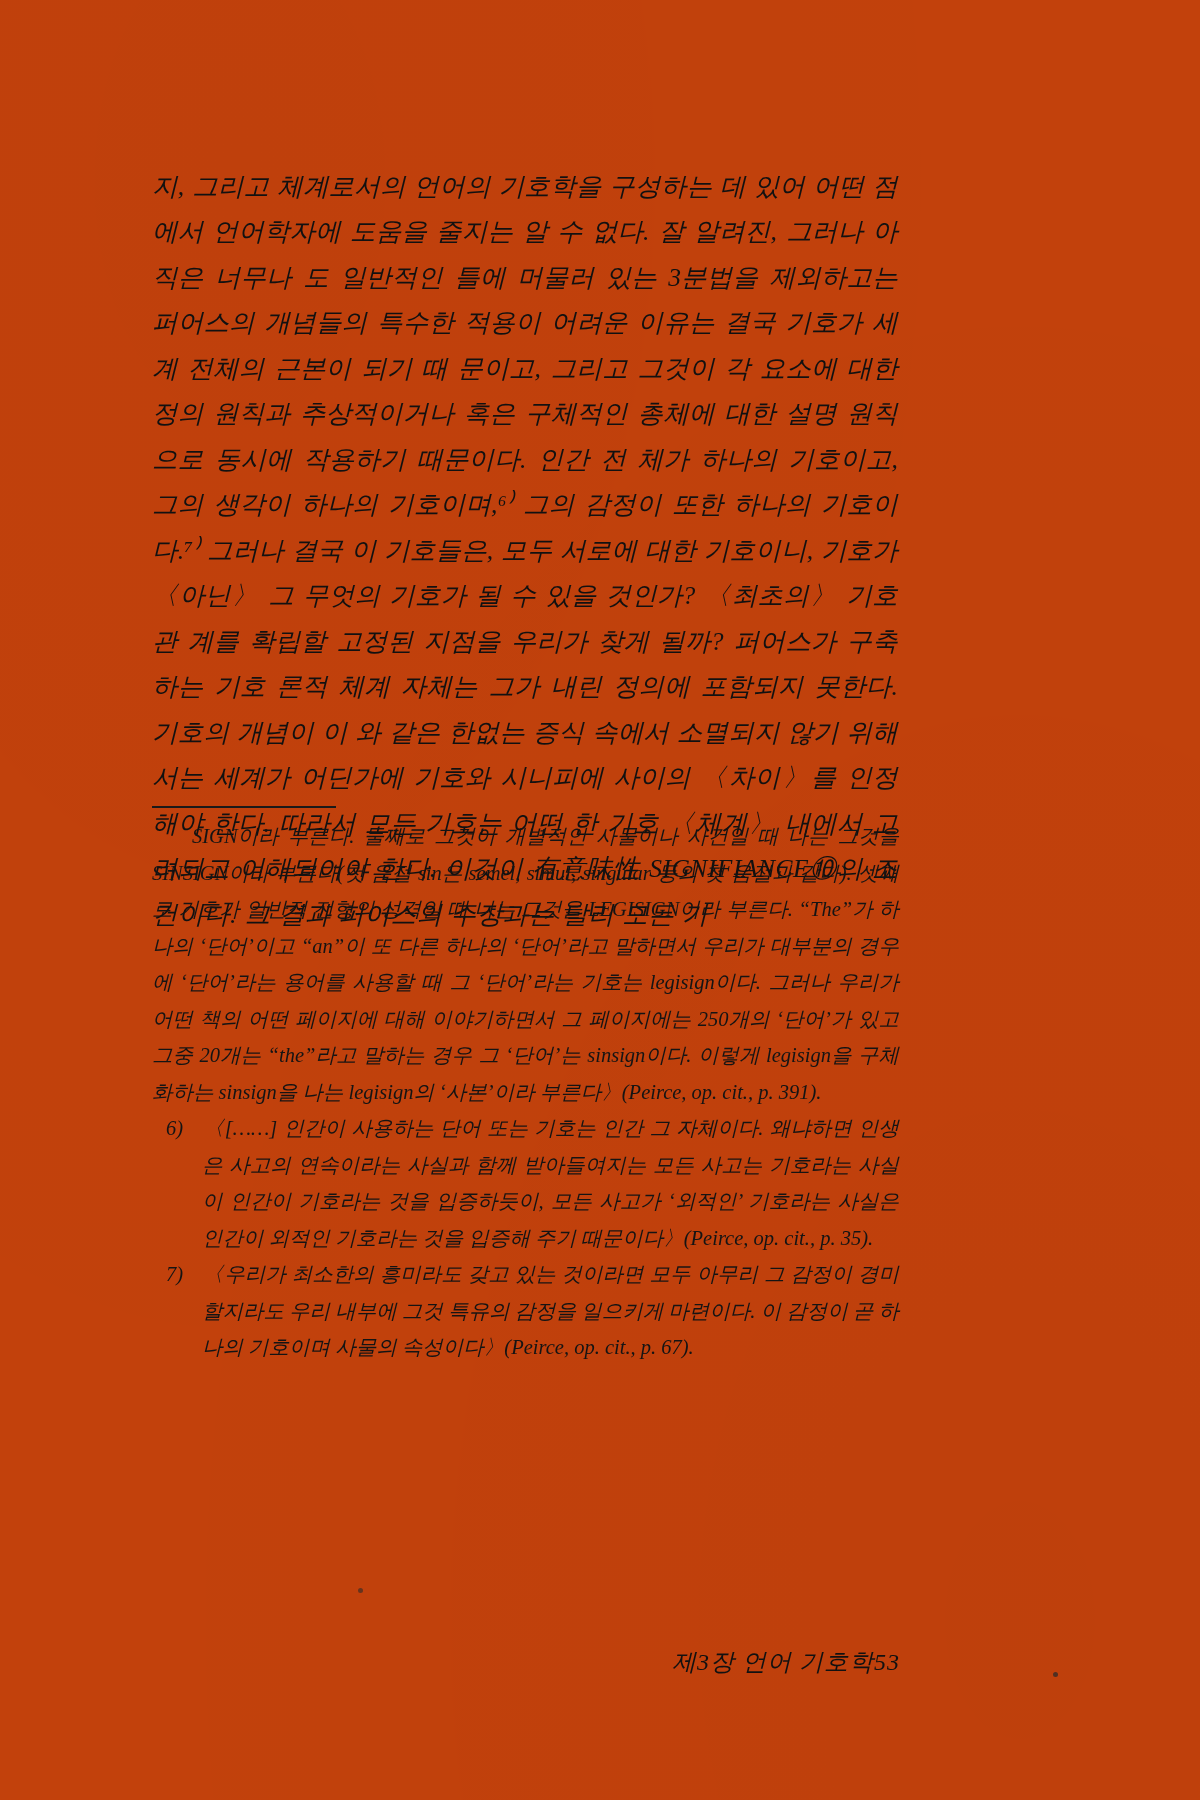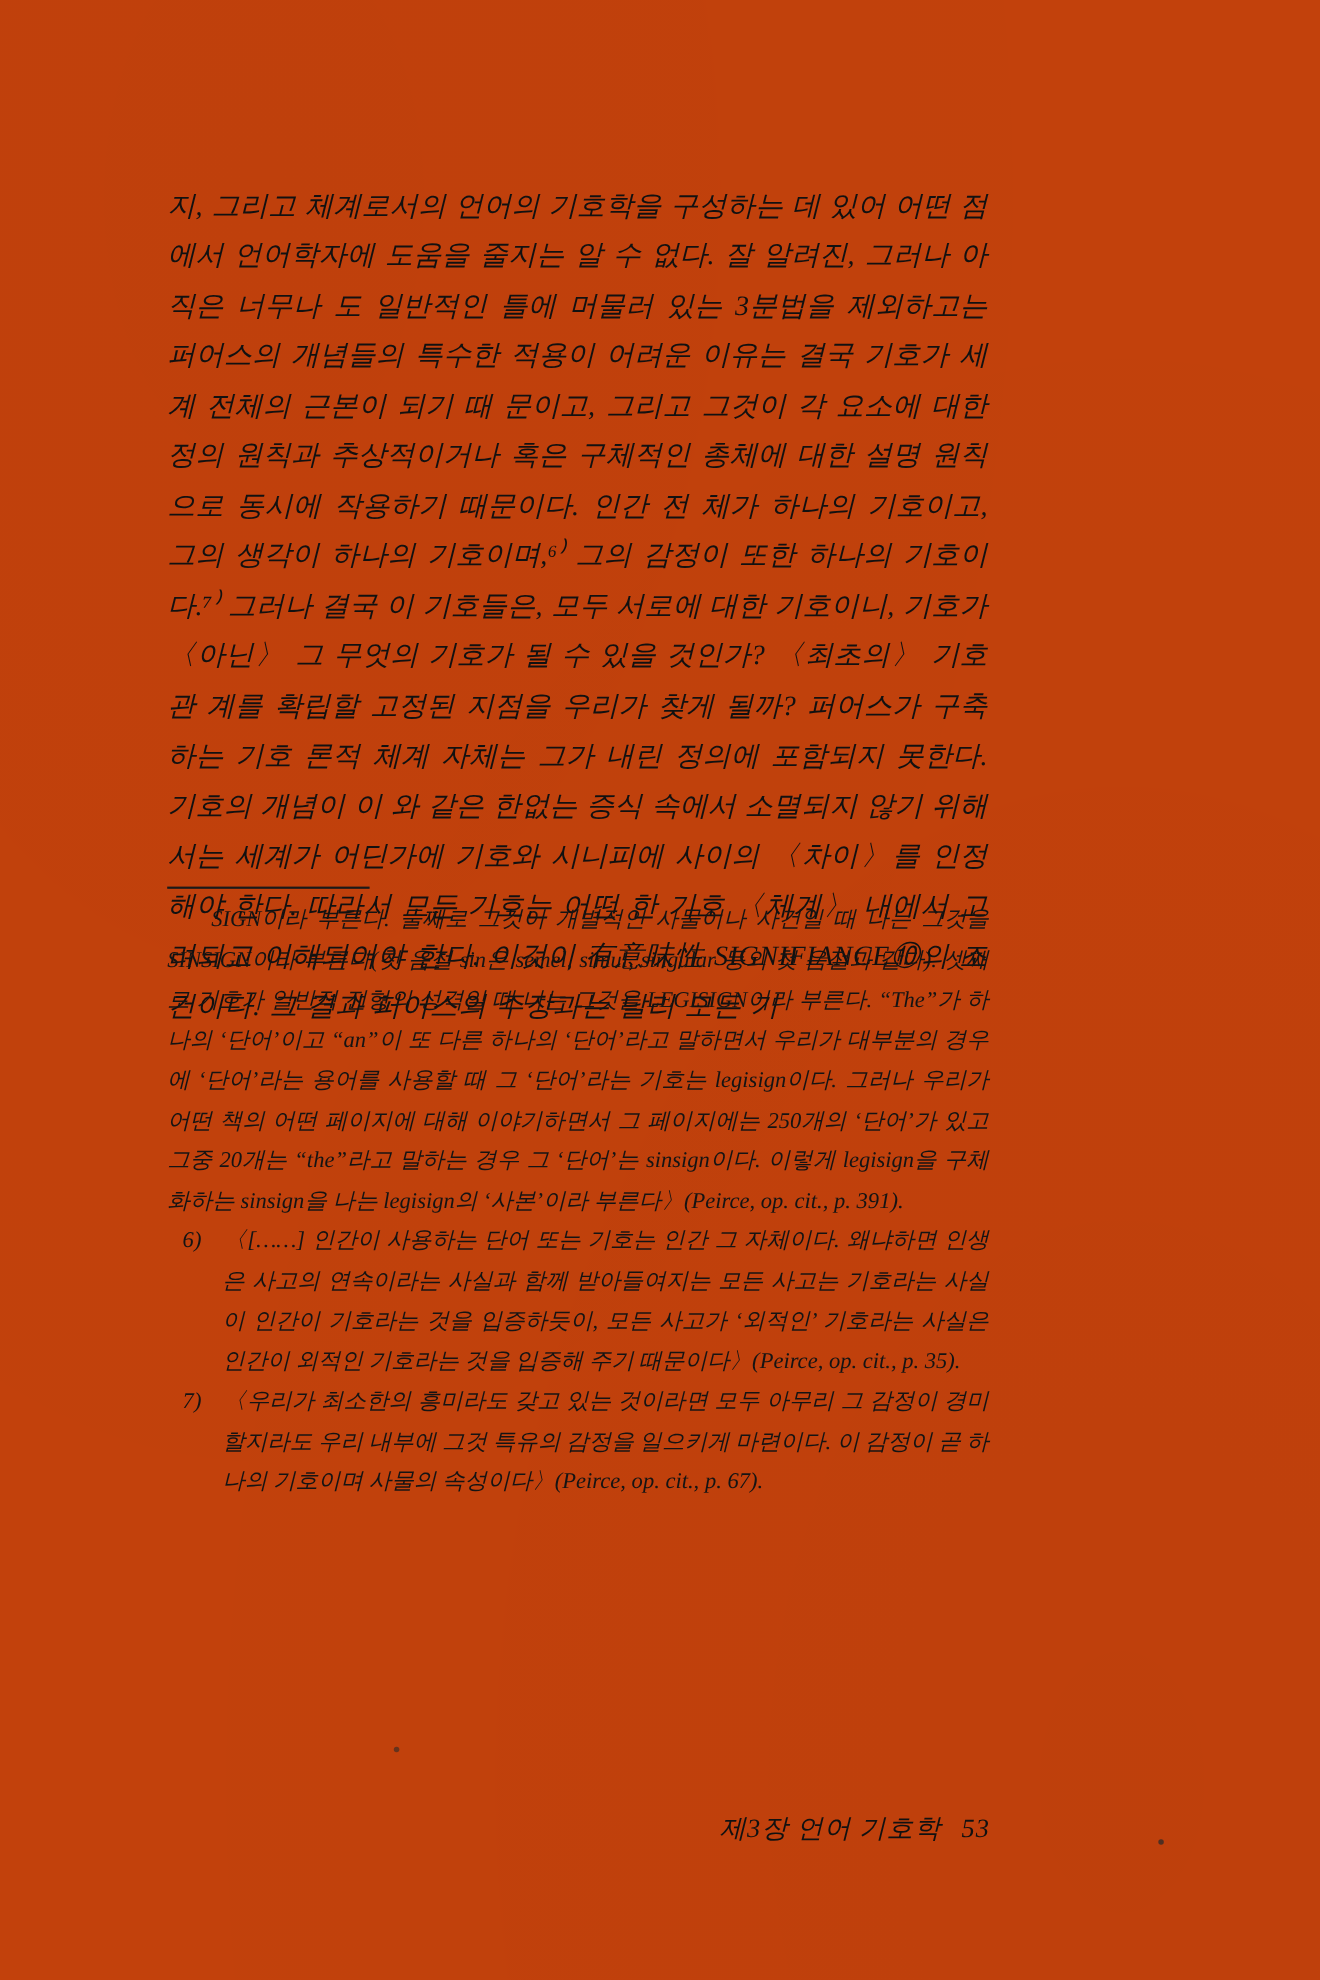--- a/index.html
+++ b/index.html
@@ -93,21 +93,20 @@
     position: absolute;
     left: 152px;
     top: 1646px;
     width: 748px;
     text-align: right;
     font-size: 24px;
     letter-spacing: 1px;
     color: #111;
   }
   .footer .pg {
-    margin-left: 18px;
   }
   .dot-mark {
     position: absolute;
     left: 1053px;
     top: 1672px;
     width: 5px;
     height: 5px;
     border-radius: 50%;
     background: #2a2a2a;
     opacity: .75;

